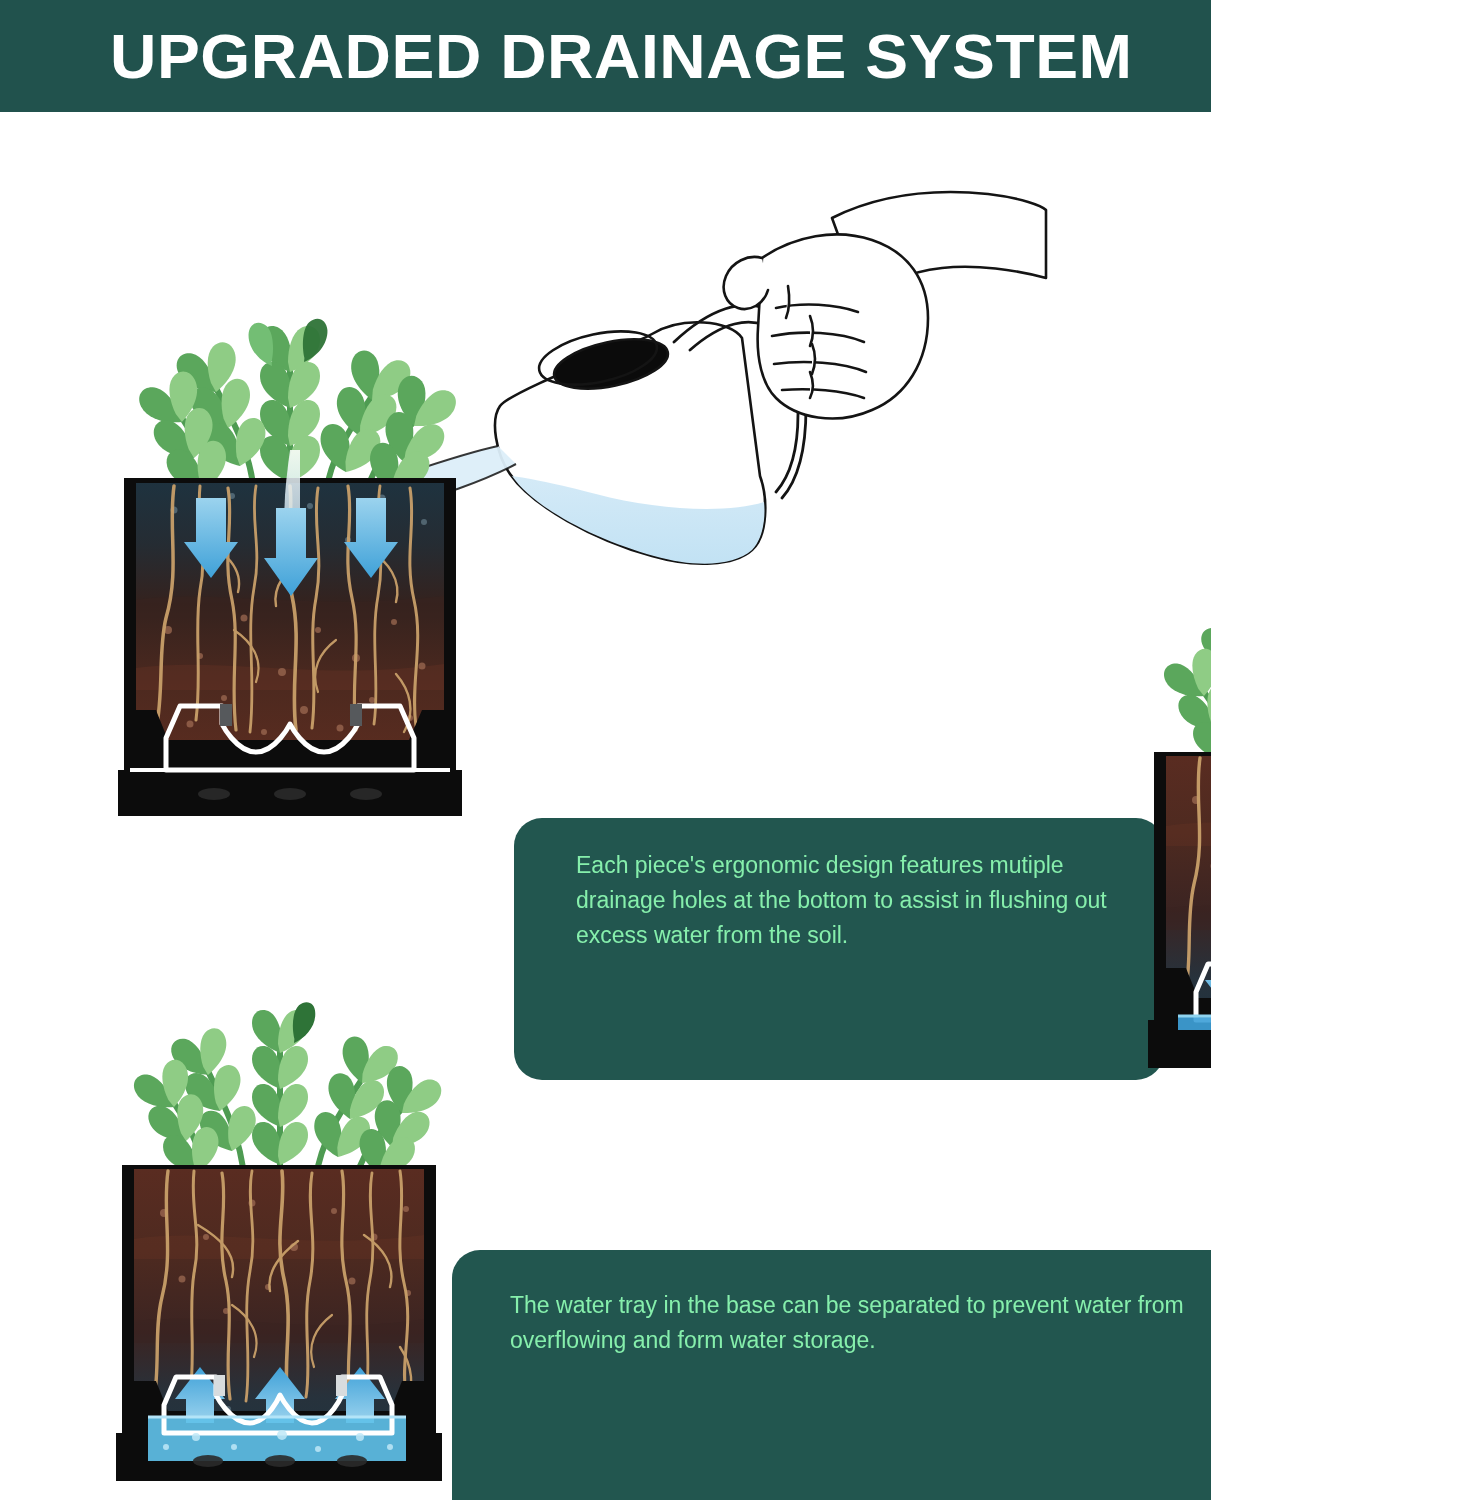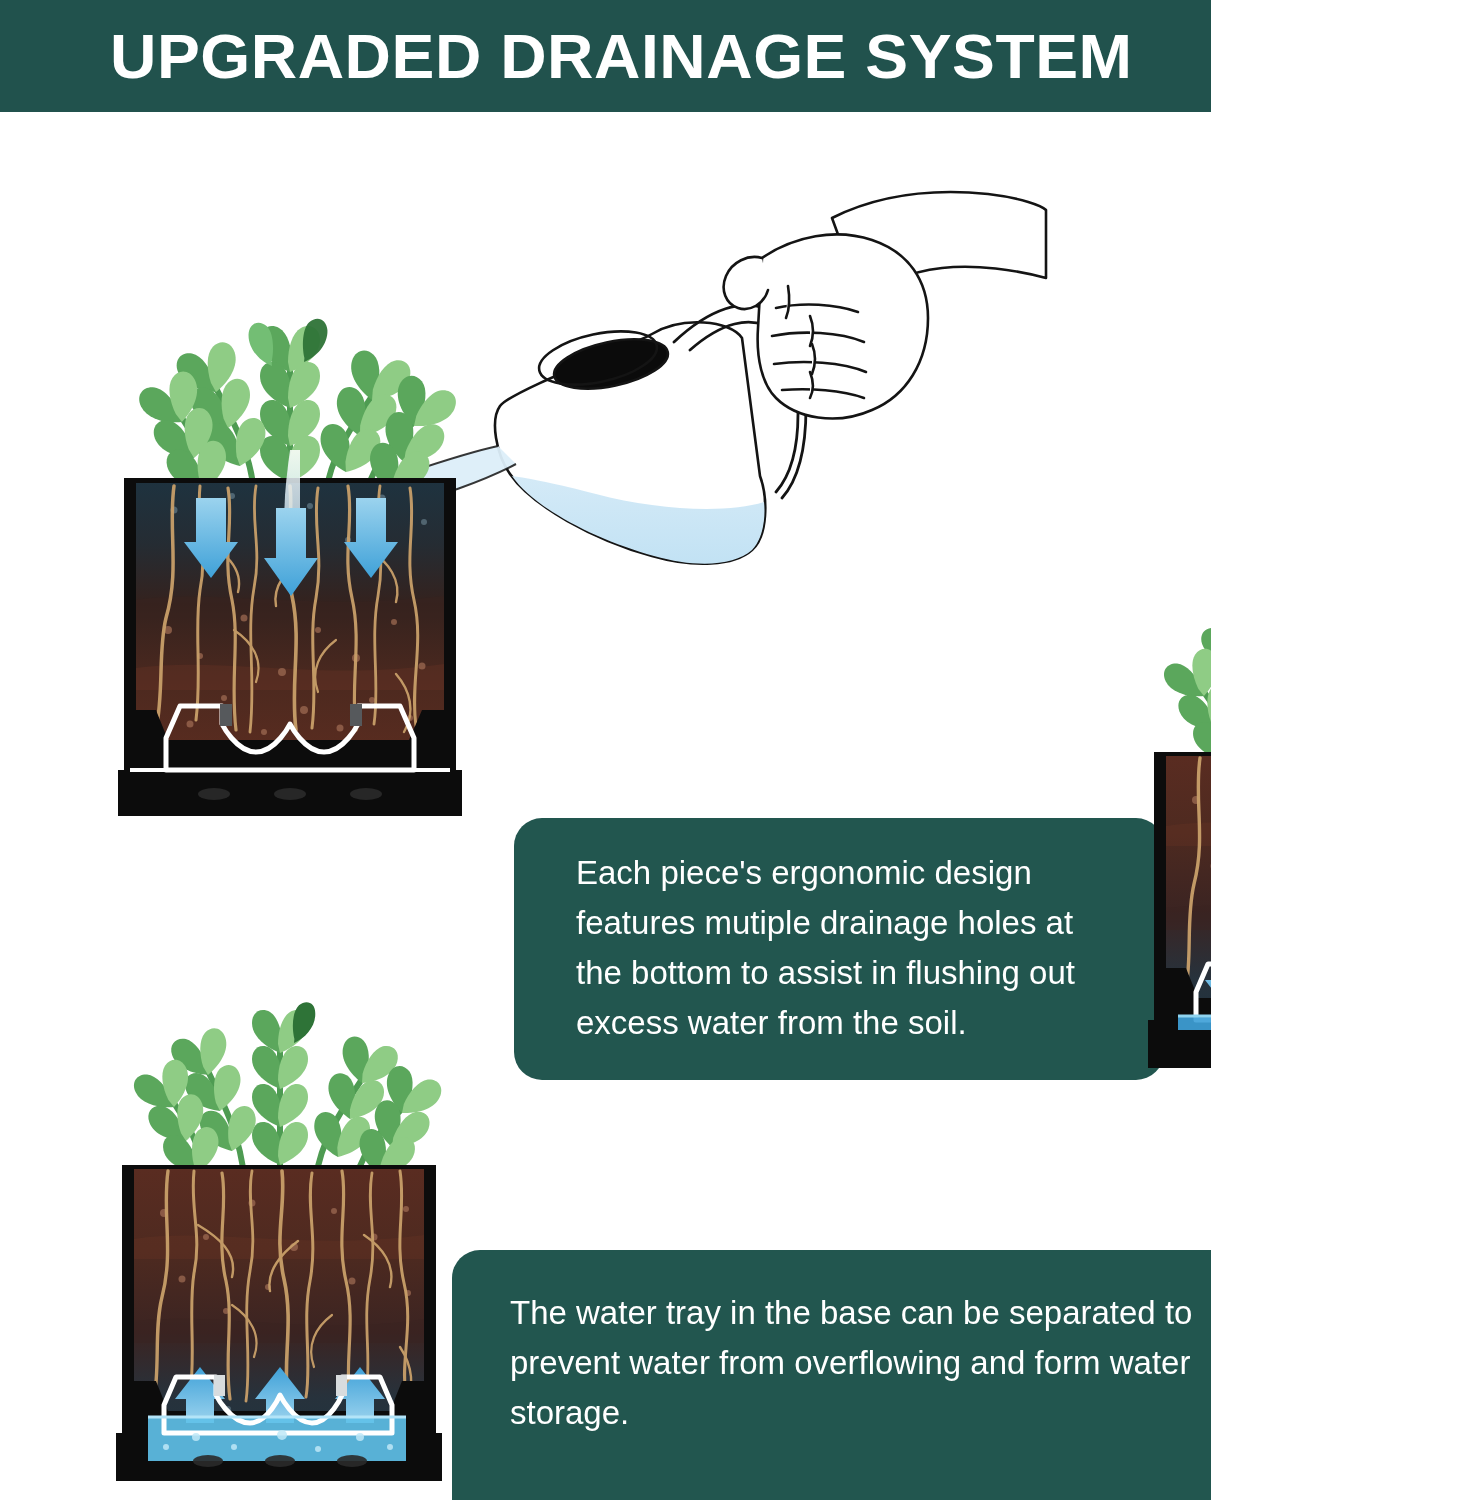--- a/index.html
+++ b/index.html
@@ -46,23 +46,23 @@
   
   .callout{
     position:absolute;
     background:#22564F;
     color:#ffffff;
     box-sizing:border-box;
     z-index:4;
   }
   .callout p{
     margin:0;
-    font-size:33px;
+    font-size:23px;
     line-height:1.52;
-    color:#ffffff;
+    color:#86efac;
     font-weight:400;
   }
   #callout-1{
     left:514px; top:818px;
     width:650px; height:262px;
     border-radius:28px;
     padding:30px 36px 0 62px;
   }
   #callout-2{
     left:452px; top:1250px;

